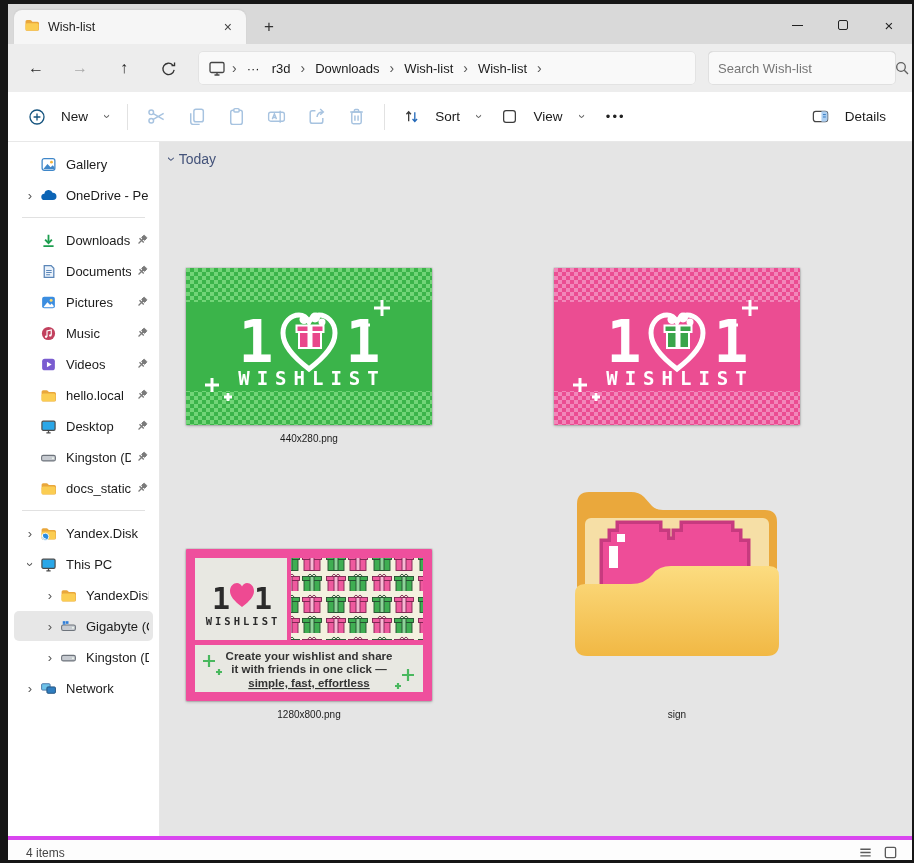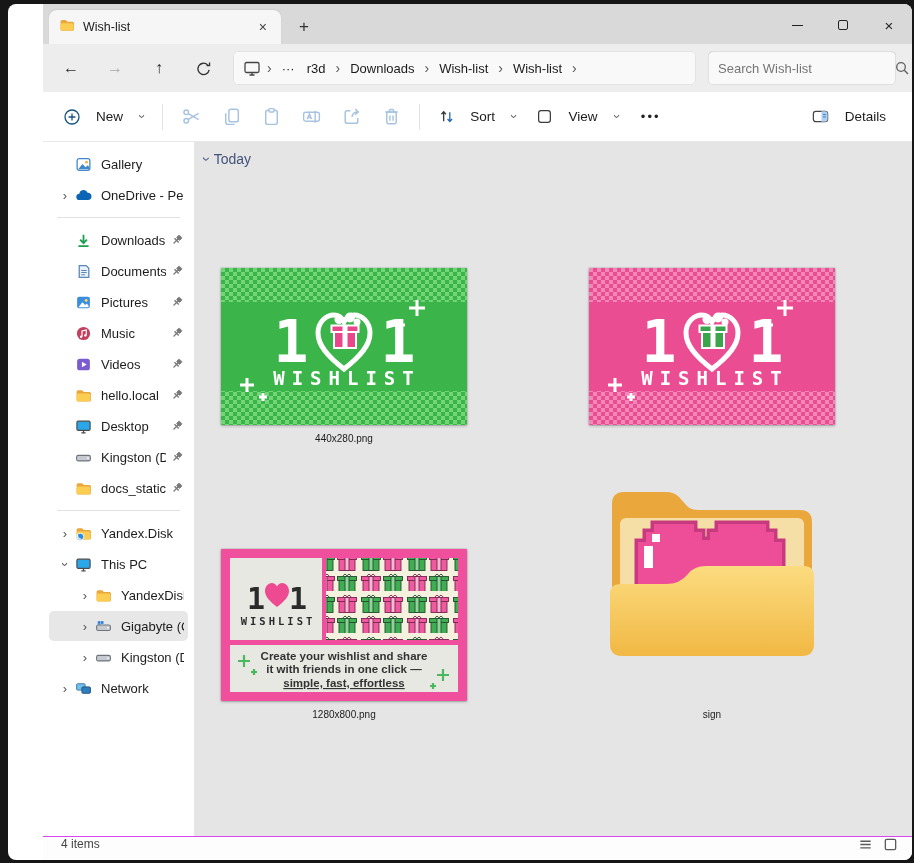--- a/index.html
+++ b/index.html
@@ -1,21 +1,21 @@
 <!DOCTYPE html>
 <html><head>
 <meta charset="utf-8">
 <style>
   * { margin:0; padding:0; box-sizing:border-box; }
   html,body { width:914px; height:863px; overflow:hidden; }
   body { background:#161616; font-family:"Liberation Sans", sans-serif; color:#1b1b1b; }
 
   .window { position:absolute; top:4px; left:8px; right:2px; bottom:3px;
-            background:#fff; border-radius:8px; overflow:hidden;
-            display:flex; flex-direction:column;padding-left:35px; }
+            background:#fff; border-radius:0; overflow:hidden;
+            display:flex; flex-direction:column; }
 
   
   .tabbar { height:40px; background:#d9d9d9; display:flex; align-items:flex-end; flex:0 0 auto; }
   .tab { margin-left:6px; width:232px; height:34px; background:#f6f6f6;
          border-radius:8px 8px 0 0; display:flex; align-items:center; padding:0 10px;
          box-shadow:0 -1px 2px rgba(0,0,0,.06); }
   .tab-title { flex:1; font-size:12.5px; margin-left:8px; white-space:nowrap; overflow:hidden; }
   .tab-close { font-size:14px; color:#444; padding:0 4px; line-height:1; }
   .newtab { width:30px; height:30px; margin:0 0 2px 8px; display:grid; place-items:center;
             font-size:17px; color:#333; border-radius:6px; }
@@ -68,22 +68,22 @@
   .group-header { position:absolute; top:9px; left:10px; display:flex; align-items:center;
                   font-size:14px; color:#44537a; gap:4px; }
   .group-header .gchev { display:inline-block; transform:rotate(90deg); font-size:14px; color:#44537a; }
 
   .tile { position:absolute; width:246px; text-align:center; }
   .tile .thumb { display:block; box-shadow:0 1px 3px rgba(0,0,0,.25), 0 0 0 1px rgba(0,0,0,.08); border-radius:1px; }
   .tile-label { font-size:10px; color:#1c1c1c; margin-top:8px; white-space:nowrap; }
   .tile.folder-tile svg { display:block; margin:0 auto; }
 
   
-  .statusbar { height:24px; background:#fdfdfd; border-top:1px solid #d946ef;
-               display:flex; align-items:flex-start; padding:0 14px 0 18px; font-size:12px; color:#444; flex:0 0 auto; }
+  .statusbar { height:24px; background:#fdfdfd; border-top:4px solid #d946ef;
+               display:flex; align-items:flex-end; padding:0 14px 0 18px; font-size:12px; color:#444; flex:0 0 auto; }
   .statusbar .spacer { flex:1; }
   .viewtoggle { display:flex; gap:10px; align-items:center; }
 </style>
 </head>
 <body>
 
 <div class="window">
 
   <div class="tabbar">
     <div class="tab">

